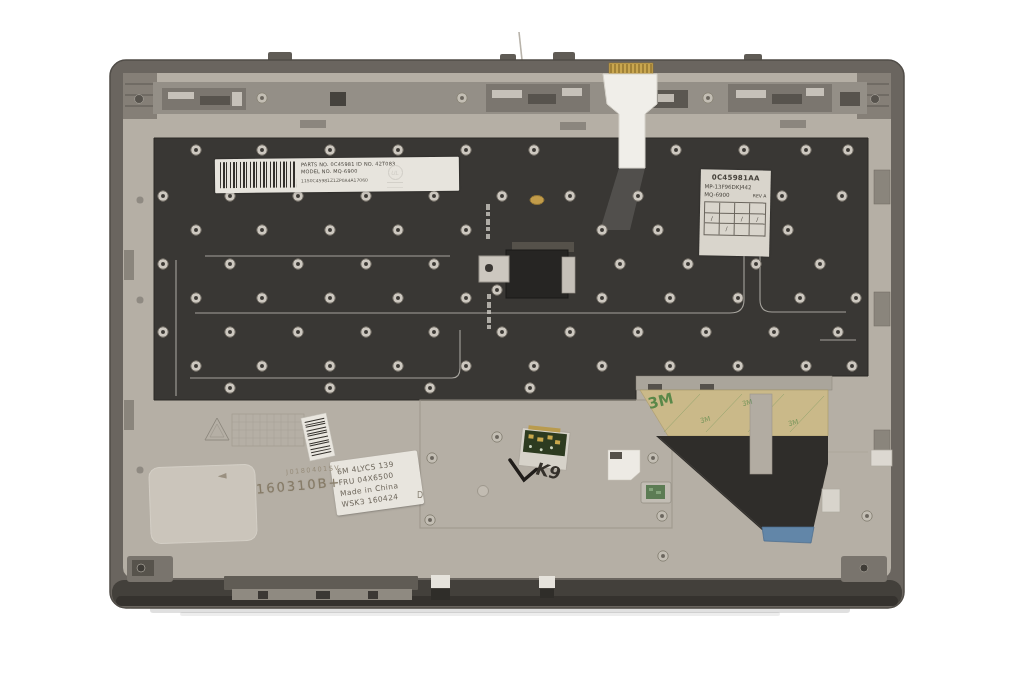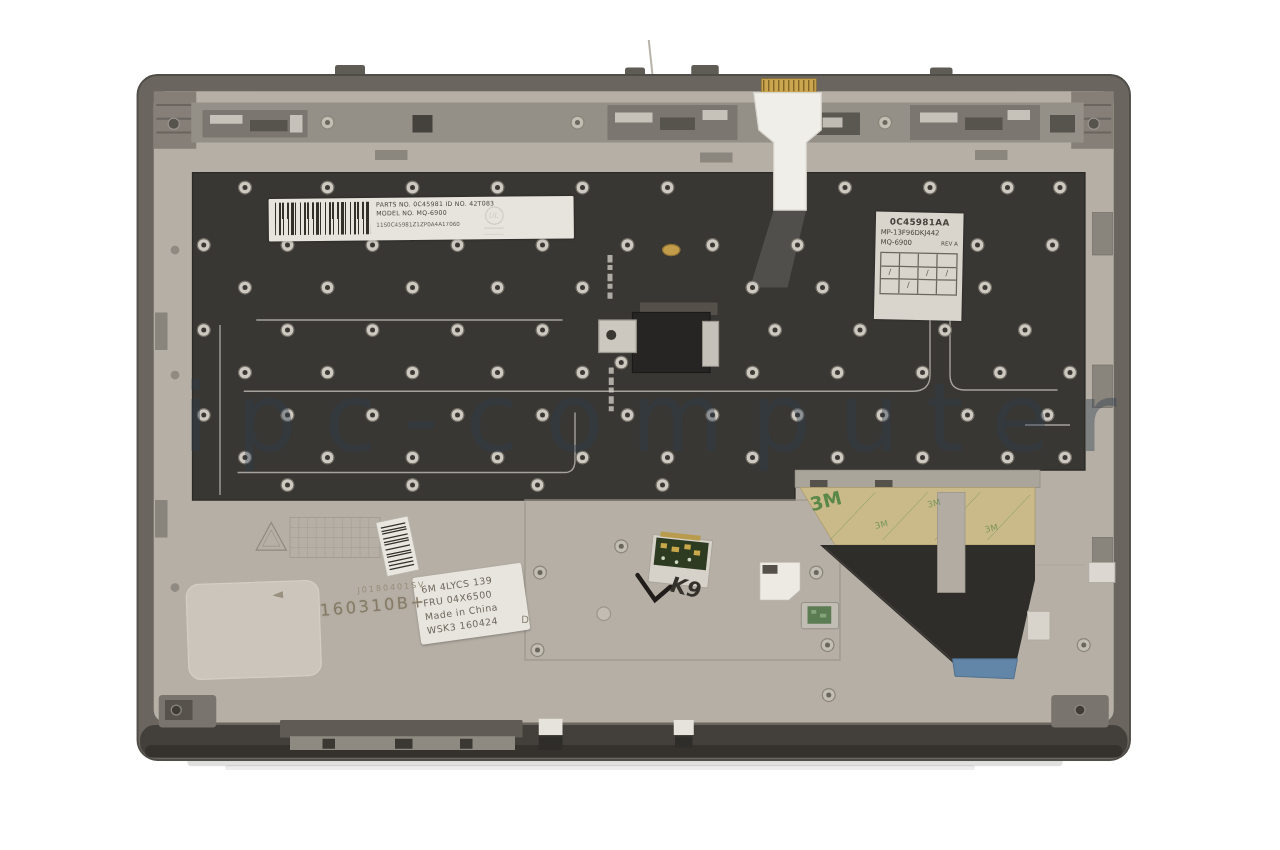--- a/index.html
+++ b/index.html
@@ -488,15 +488,14 @@
 <div class="ov stamp-arrow">◄</div>
 <div class="ov stamp-d">D</div>
 
 <div class="ov k9-mark">K9</div>
 
 <div class="ov tape-3m-main">3M</div>
 <span class="tape-3m-small tape-3m-s1">3M</span>
 <span class="tape-3m-small tape-3m-s2">3M</span>
 <span class="tape-3m-small tape-3m-s3">3M</span>
 
-<div class="ov watermark">ipc-computer</div>
 
 </div>
 
 </body></html>

